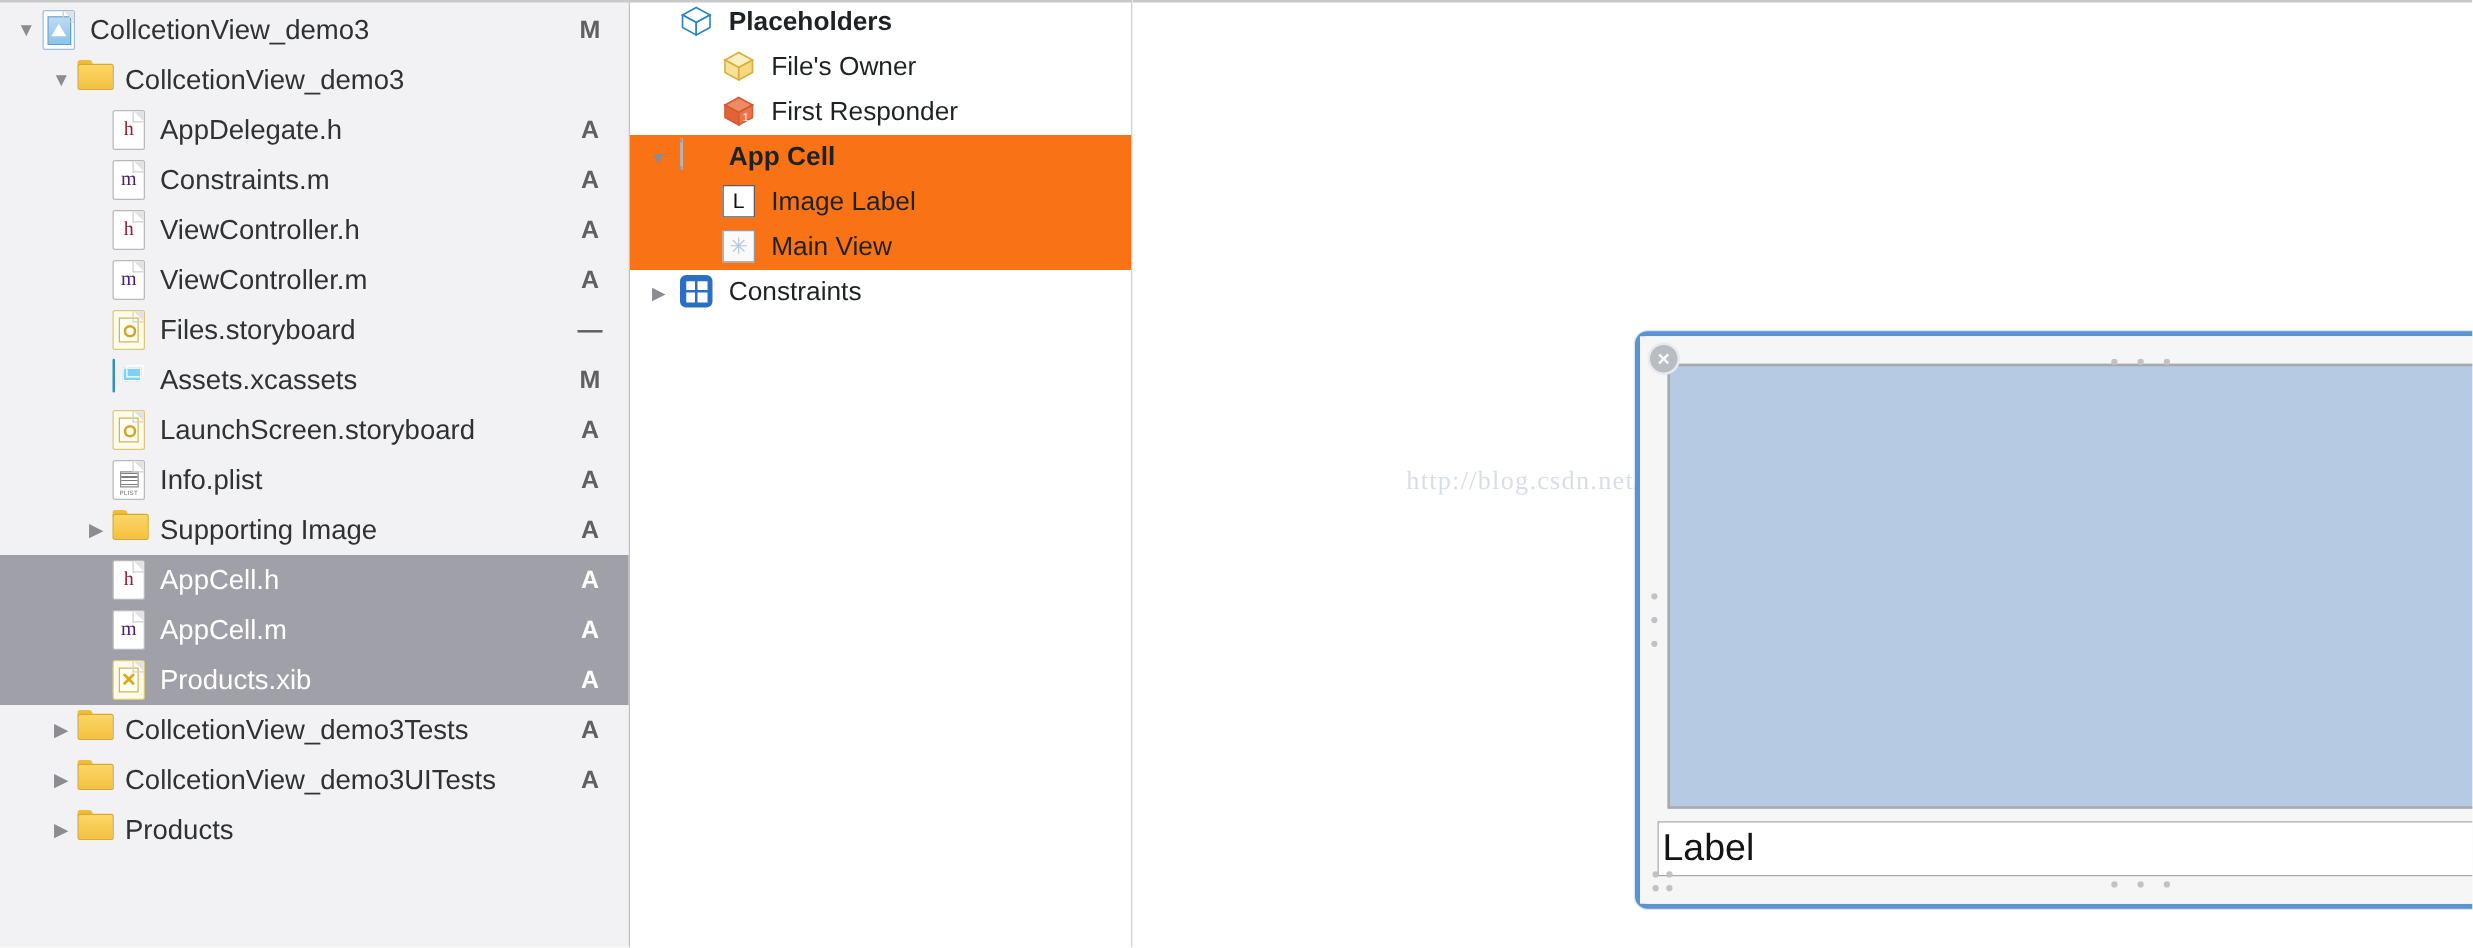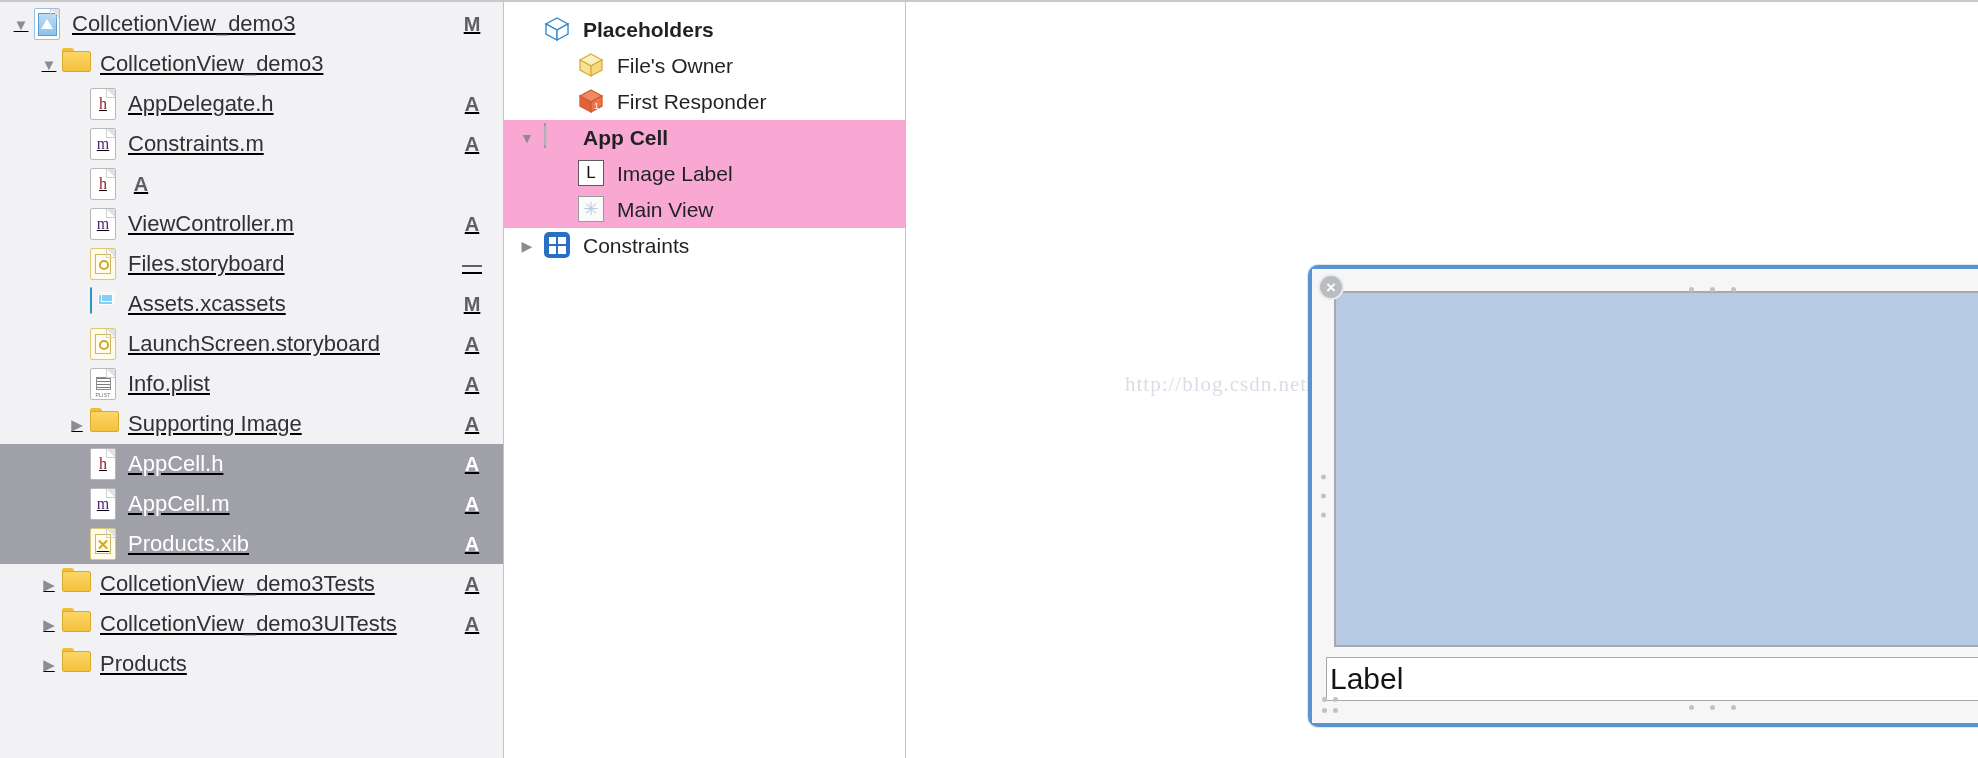--- a/index.html
+++ b/index.html
@@ -24,21 +24,21 @@
     height: 758px;
     background: #f2f2f4;
     border-right: 1px solid #c3c3c6;
     flex: 0 0 504px;
     overflow: hidden;
   }
   .nav-topline {
     position: absolute; top: 0; left: 0; right: 0; height: 2px;
     background: #c9c9cc;
   }
-  .nav-list { padding-top: 4px; text-decoration: underline; }
+  .nav-list { padding-top: 4px; }
   .nav-row {
     position: relative;
     display: flex;
     align-items: center;
     height: 40px;
     padding-right: 18px;
     font-size: 22px;
     color: #2f3133;
     white-space: nowrap;
   }
@@ -179,29 +179,29 @@
     width: 402px;
     flex: 0 0 402px;
     height: 758px;
     background: #ffffff;
     border-right: 1px solid #c3c3c6;
     overflow: hidden;
   }
   .out-topline {
     position: absolute; top: 0; left: 0; right: 0; height: 2px; background: #c9c9cc;
   }
-  .out-list { padding-top: 12px; }
+  .out-list { padding-top: 0; }
   .out-row {
     display: flex; align-items: center;
     height: 36px;
     font-size: 21px;
     color: #1f2224;
     white-space: nowrap;
   }
-  .out-row.group-sel { background: #f9a8d4; }
+  .out-row.group-sel { background: #f97316; }
   .out-row.bold { font-weight: bold; }
   .out-row .o-twisty {
     width: 34px; flex: 0 0 34px; text-align: center;
     color: #8b8b90; font-size: 14px;
   }
   .out-row .o-twisty.open::before { content: "\25BC"; }
   .out-row .o-twisty.closed::before { content: "\25B6"; }
   .out-row .o-twisty.none::before { content: ""; }
   .out-icon { width: 30px; flex: 0 0 30px; margin-right: 9px; position: relative; height: 28px; }
   .out-label { flex: 1 1 auto; }
@@ -379,20 +379,21 @@
           </span>
           <span class="nav-label">Constraints.m</span>
           <span class="nav-status">A</span>
         </div>
         <div class="nav-row">
           <span style="flex: 0 0 64px;"></span>
           <span class="twisty none"></span>
           <span class="nav-icon">
             <span class="ic-doc-h">h<span class="corner"></span></span>
           </span>
+          <span class="nav-label">ViewController.h</span>
           <span class="nav-status">A</span>
         </div>
         <div class="nav-row">
           <span style="flex: 0 0 64px;"></span>
           <span class="twisty none"></span>
           <span class="nav-icon">
             <span class="ic-doc-m">m<span class="corner"></span></span>
           </span>
           <span class="nav-label">ViewController.m</span>
           <span class="nav-status">A</span>

